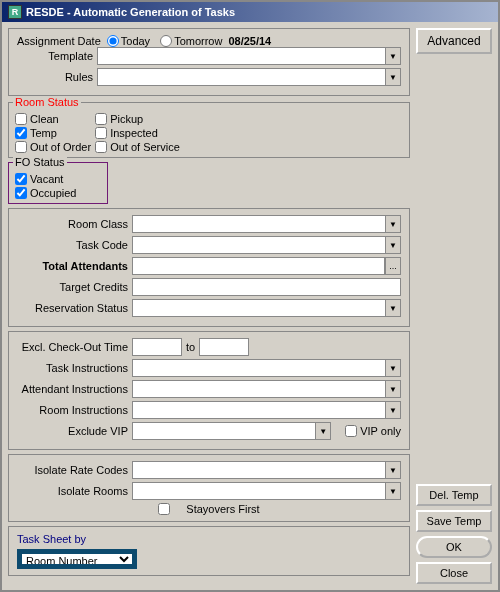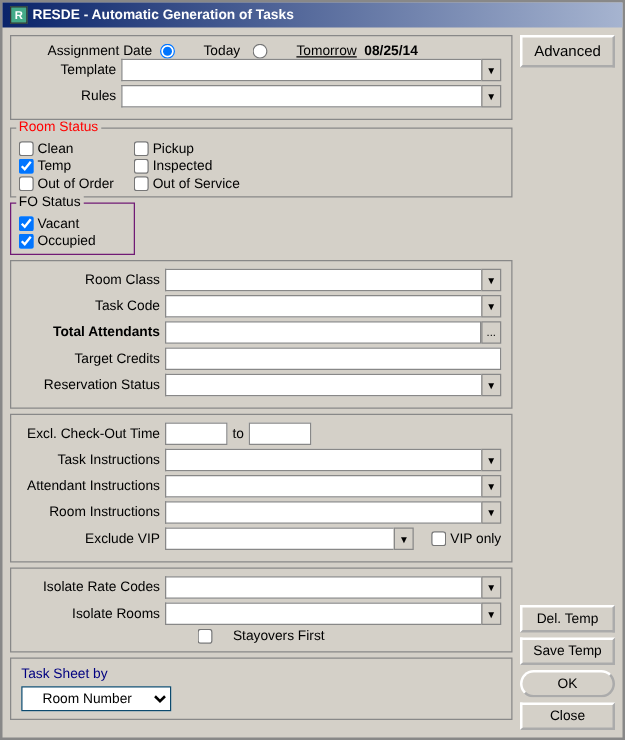--- a/index.html
+++ b/index.html
@@ -60,35 +60,33 @@
       gap: 4px;
     }
     .section {
       background: #d4d0c8;
       border: 1px solid #888;
       padding: 6px 8px;
     }
     .label {
       color: #000;
       white-space: nowrap;
-      margin-left: 21px;
     }
     input[type="text"] {
       background: white;
       border: 1px solid #888;
       height: 18px;
       font-size: 11px;
       padding: 0 2px;
     }
     select {
       background: white;
-      border: 1px solid #0c4a6e;
+      border: 5px solid #0c4a6e;
       height: 18px;
       font-size: 11px;
-      padding-left: 12px;
     }
     .dropdown-field {
       display: flex;
       align-items: center;
     }
     .dropdown-field input {
       flex: 1;
       border-right: none;
     }
     .dropdown-btn {
@@ -152,21 +150,21 @@
       color: #000;
       font-size: 11px;
       position: absolute;
       top: -7px;
       left: 4px;
       background: #d4d0c8;
       padding: 0 2px;
     }
     .check-columns {
       display: flex;
-      gap: 16px;
+      gap: 4px;
     }
     .check-col {
       display: flex;
       flex-direction: column;
       gap: 2px;
     }
     .check-item {
       display: flex;
       align-items: center;
       gap: 3px;
@@ -239,21 +237,20 @@
     }
     input[type="checkbox"] {
       width: 12px;
       height: 12px;
     }
     input[type="radio"] {
       width: 12px;
       height: 12px;
     }
     .underline {
-      text-decoration: underline;
     }
   </style>
 </head>
 <body>
 
 <div class="window">
 
   <div class="title-bar">
     <div class="title-bar-icon">R</div>
     <span>RESDE - Automatic Generation of Tasks</span>

